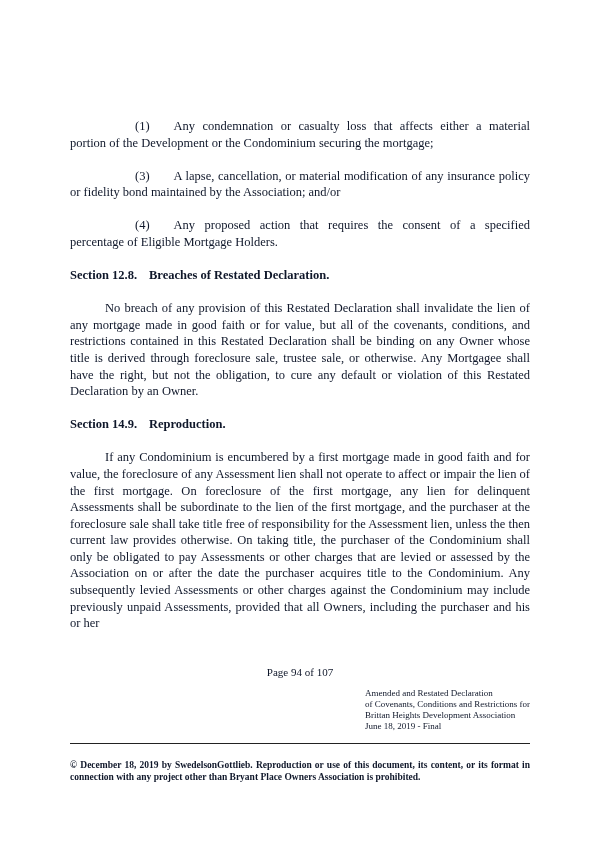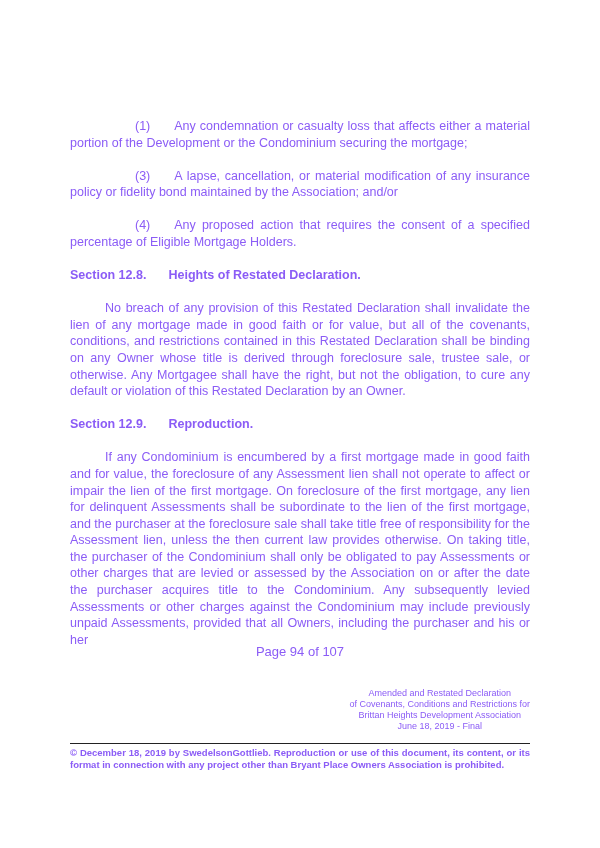--- a/index.html
+++ b/index.html
@@ -1,87 +1,87 @@
 <!DOCTYPE html>
 <html><head>
 <meta charset="utf-8">
 <style>
   html, body { margin: 0; padding: 0; background: #ffffff; }
   .page {
     position: relative;
     width: 600px;
     height: 848px;
     background: #ffffff;
-    font-family: Liberation Sans, sans-serif;
-    color: #8b5cf6;
+    font-family: Liberation Serif, serif;
+    color: #0f172a;
     overflow: hidden;
     box-sizing: border-box;
   }
   .content {
     padding: 118px 70px 0 70px;
     font-size: 12.5px;
     line-height: 16.6px;
   }
   .content p { margin: 0 0 16.5px 0; text-align: justify; }
   p.list-item { text-indent: 65px; }
   span.num { margin-right: 24px; }
   .section-heading {
     margin: 0 0 0 35px;
     font-weight: bold;
     text-align: left;
     text-indent: 0;
   }
-  .section-heading .sec-num { margin-right: 22px; }
+  .section-heading .sec-num { margin-right: 12px; }
   p.section-body { text-indent: 35px; margin-top: 0; }
   .page-number {
     position: absolute;
-    top: 644px;
+    top: 666px;
     left: 0;
     width: 100%;
     text-align: center;
-    font-size: 13px;
+    font-size: 11px;
   }
   .footer-right {
     position: absolute;
     top: 688px;
     right: 70px;
-    text-align: center;
+    text-align: left;
     font-size: 9px;
     line-height: 11px;
   }
   .copyright {
     position: absolute;
     top: 743px;
     left: 70px;
     right: 70px;
     border-top: 1px solid #222;
-    padding-top: 3px;
+    padding-top: 16px;
     font-size: 9.5px;
     line-height: 11.5px;
     font-weight: bold;
     text-align: justify;
   }
 </style>
 </head>
 <body>
 
 <div class="page">
   <div class="content">
 
     <p class="list-item"><span class="num">(1)</span><span>Any condemnation or casualty loss that affects either a material portion of the Development or the Condominium securing the mortgage;</span></p>
 
 
     <p class="list-item"><span class="num">(3)</span><span>A lapse, cancellation, or material modification of any insurance policy or fidelity bond maintained by the Association; and/or</span></p>
 
     <p class="list-item"><span class="num">(4)</span><span>Any proposed action that requires the consent of a specified percentage of Eligible Mortgage Holders.</span></p>
 
-    <p class="section-heading"><span class="sec-num">Section 12.8.</span><span>Heights of Restated Declaration.</span></p>
+    <p class="section-heading"><span class="sec-num">Section 12.8.</span><span>Breaches of Restated Declaration.</span></p>
     <p class="section-body">No breach of any provision of this Restated Declaration shall invalidate the lien of any mortgage made in good faith or for value, but all of the covenants, conditions, and restrictions contained in this Restated Declaration shall be binding on any Owner whose title is derived through foreclosure sale, trustee sale, or otherwise. Any Mortgagee shall have the right, but not the obligation, to cure any default or violation of this Restated Declaration by an Owner.</p>
 
-    <p class="section-heading"><span class="sec-num">Section 12.9.</span><span>Reproduction.</span></p>
+    <p class="section-heading"><span class="sec-num">Section 14.9.</span><span>Reproduction.</span></p>
     <p class="section-body">If any Condominium is encumbered by a first mortgage made in good faith and for value, the foreclosure of any Assessment lien shall not operate to affect or impair the lien of the first mortgage. On foreclosure of the first mortgage, any lien for delinquent Assessments shall be subordinate to the lien of the first mortgage, and the purchaser at the foreclosure sale shall take title free of responsibility for the Assessment lien, unless the then current law provides otherwise. On taking title, the purchaser of the Condominium shall only be obligated to pay Assessments or other charges that are levied or assessed by the Association on or after the date the purchaser acquires title to the Condominium. Any subsequently levied Assessments or other charges against the Condominium may include previously unpaid Assessments, provided that all Owners, including the purchaser and his or her</p>
 
   </div>
 
   <div class="page-number">Page 94 of 107</div>
 
   <div class="footer-right">
     <div>Amended and Restated Declaration</div>
     <div>of Covenants, Conditions and Restrictions for</div>
     <div>Brittan Heights Development Association</div>

